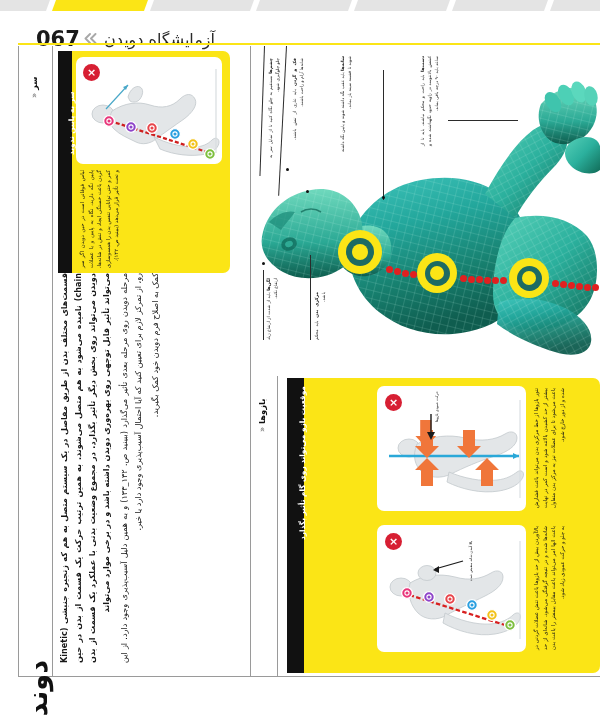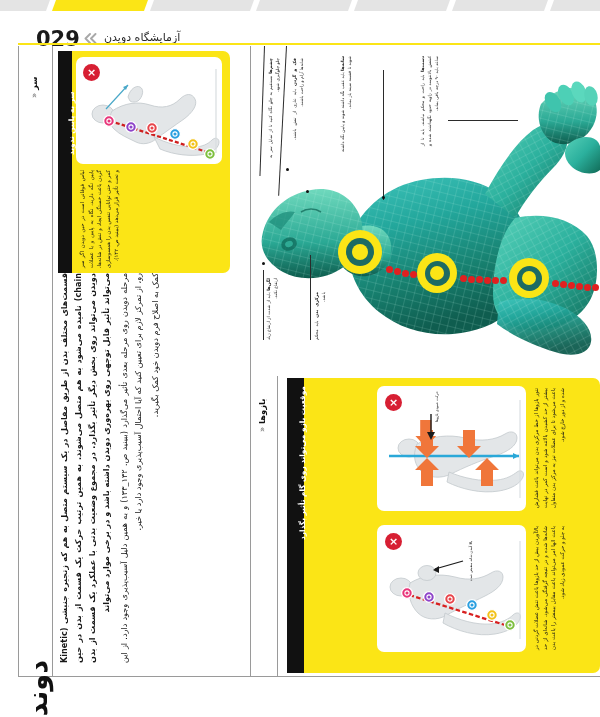--- a/index.html
+++ b/index.html
@@ -43,21 +43,21 @@
     color: #1a1a1a; letter-spacing: 0px;
     line-height: 1;
   }
   .chev-icon {
     position: absolute; left: 84px; top: 21px;
     color: #a8a8a8; font-size: 14px; line-height: 1;
     font-weight: bold;
   }
   .header-title {
     position: absolute; left: 104px; top: 21px;
-    font-size: 11px; color: #2a2a2a;
+    font-size: 16px; color: #2a2a2a;
     direction: rtl; line-height: 1;
   }
   .header-rule {
     position: absolute; top: 43px; left: 18px;
     width: 582px; height: 2px;
     background: #fbe516;
   }
 
   
   .vrule {
@@ -240,21 +240,21 @@
     <div class="tab" style="left:-10px;width:58px;"></div>
     <div class="tab tab-active" id="tab1" style="left:54px;width:92px;background:#fbe516;"></div>
     <div class="tab" style="left:152px;width:100px;"></div>
     <div class="tab" style="left:258px;width:92px;"></div>
     <div class="tab" style="left:356px;width:92px;"></div>
     <div class="tab" style="left:454px;width:92px;"></div>
     <div class="tab" style="left:552px;width:70px;"></div>
   </div>
 
   <div class="header">
-    <div class="page-number">029</div>
+    <div class="page-number">067</div>
     <div class="chev-icon">
       <svg width="13" height="11" viewBox="0 0 13 11" aria-hidden="true">
         <path d="M6 1 L1.5 5.5 L6 10" fill="none" stroke="#a8a8a8" stroke-width="1.9" stroke-linecap="round" stroke-linejoin="round"></path>
         <path d="M11.5 1 L7 5.5 L11.5 10" fill="none" stroke="#a8a8a8" stroke-width="1.9" stroke-linecap="round" stroke-linejoin="round"></path>
       </svg>
     </div>
     <div class="header-title">آزمایشگاه دویدن</div>
   </div>
   <div class="header-rule"></div>
 

